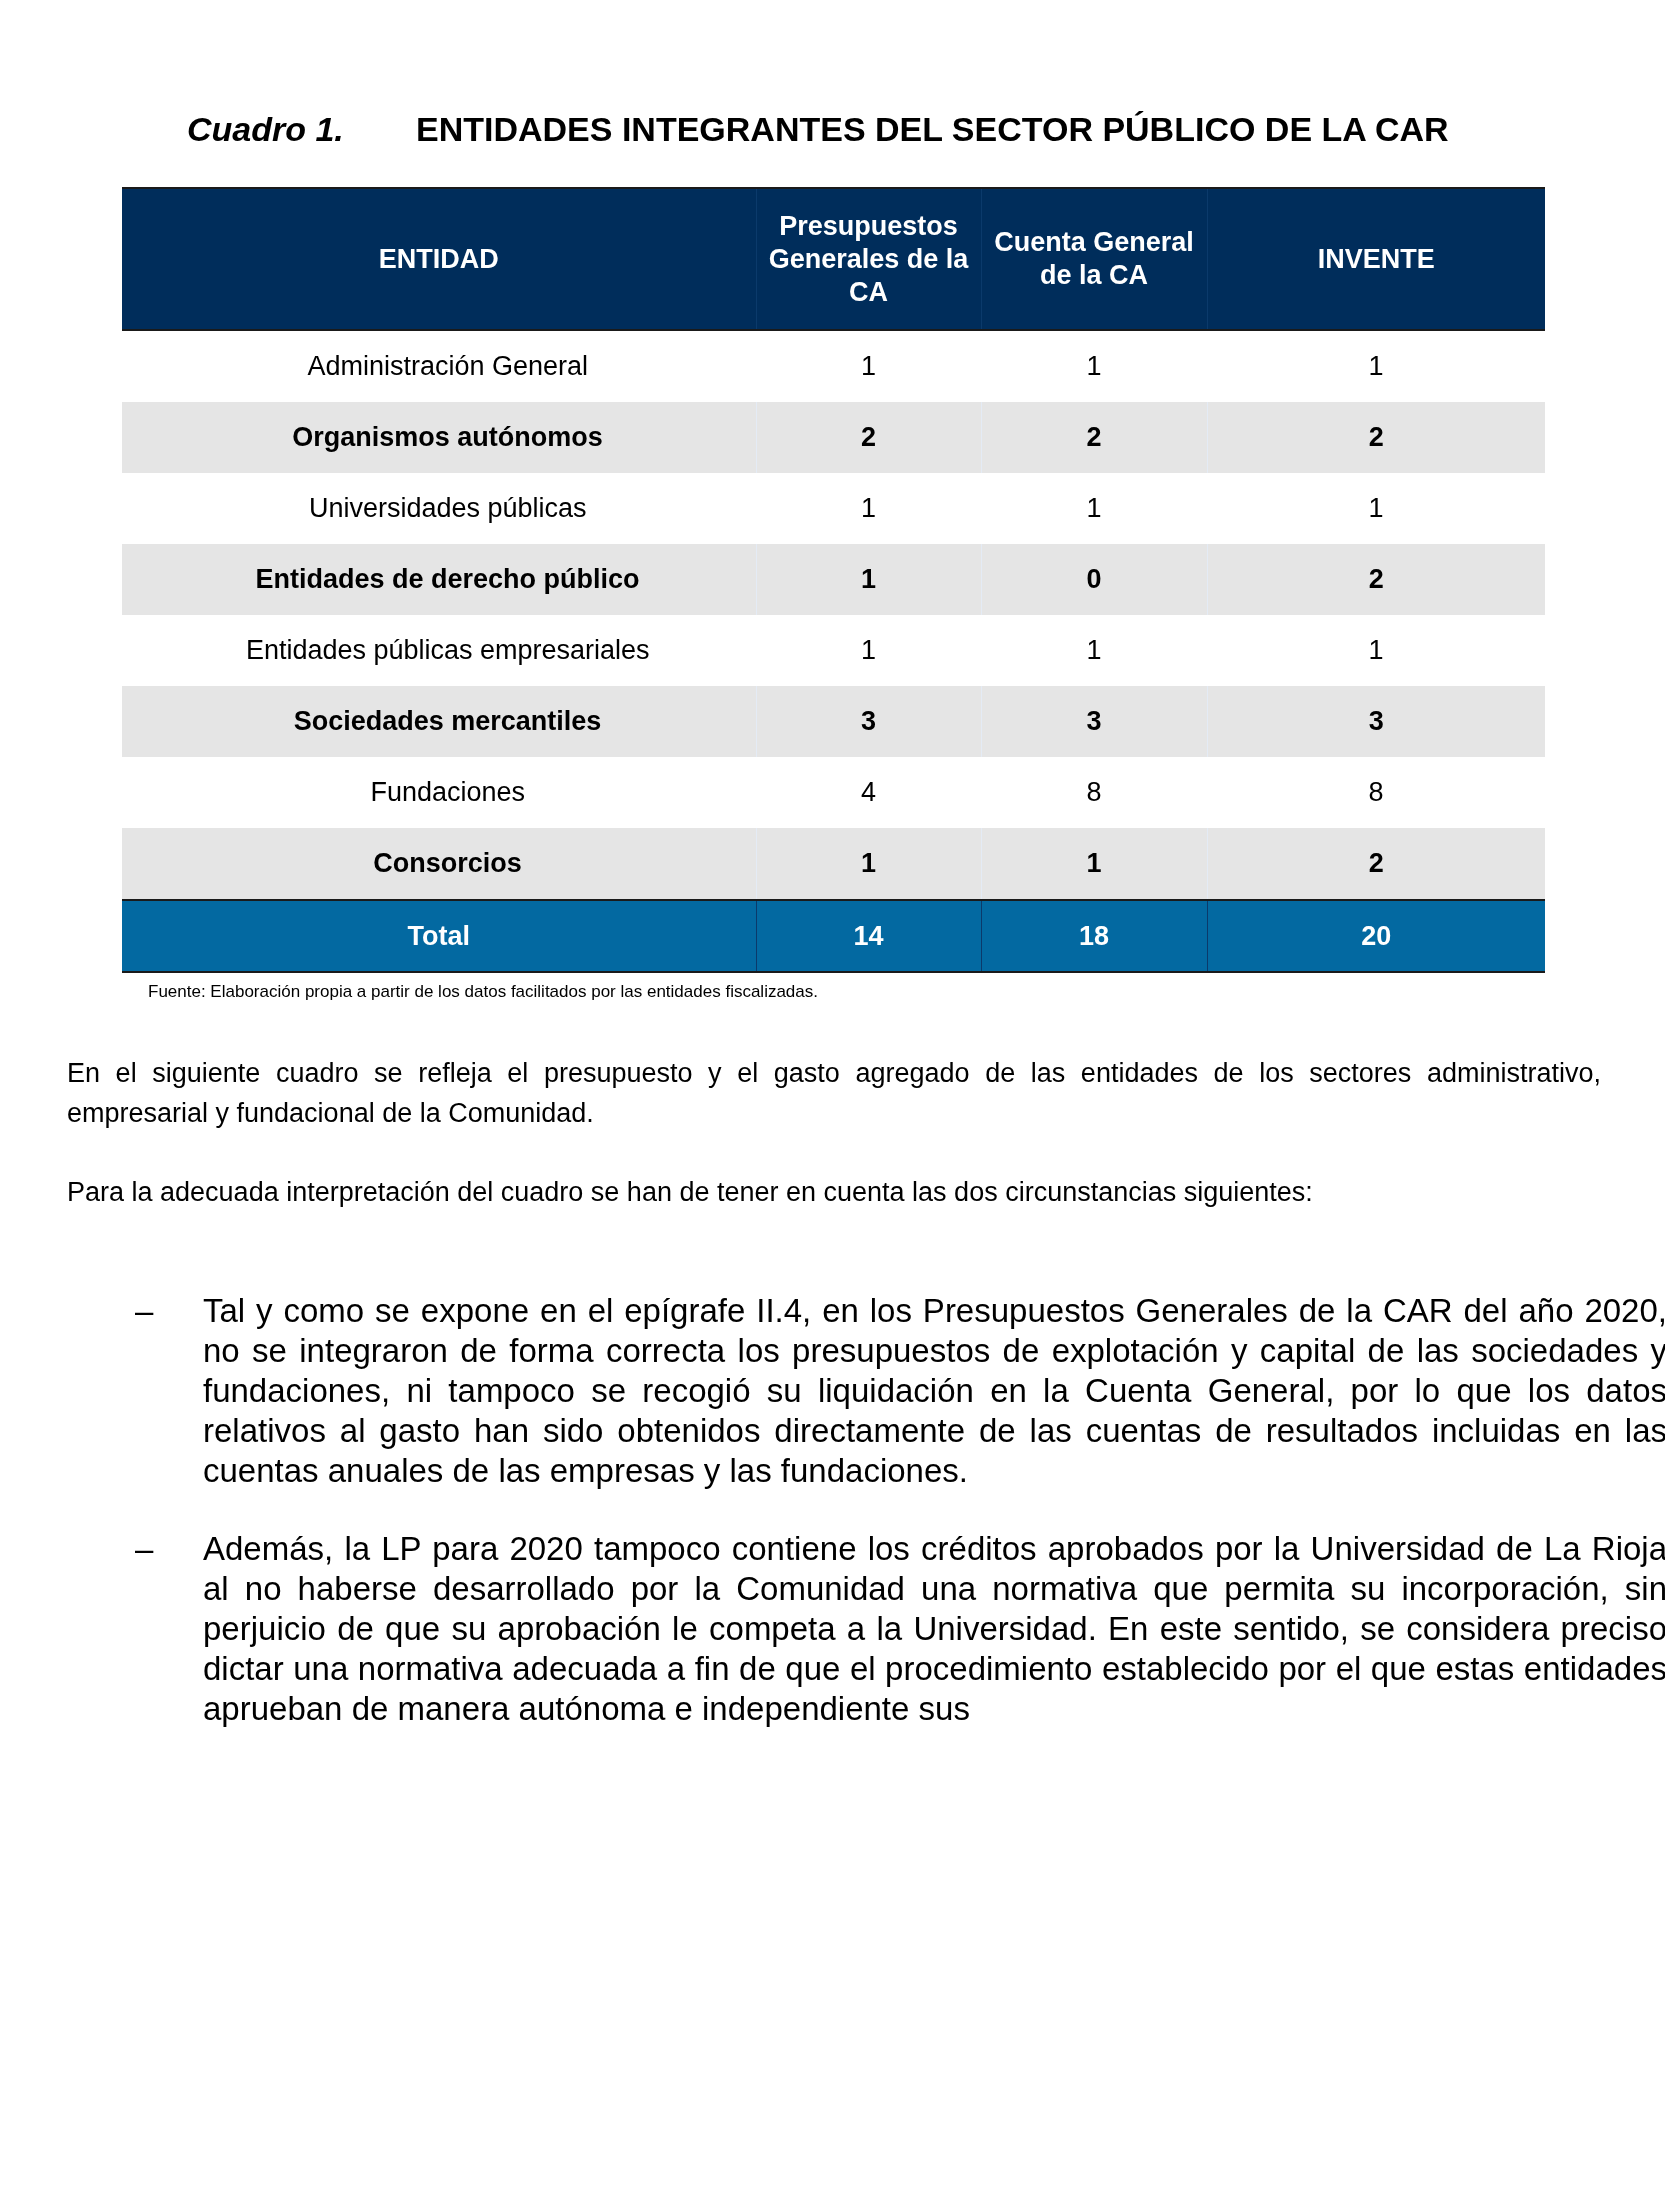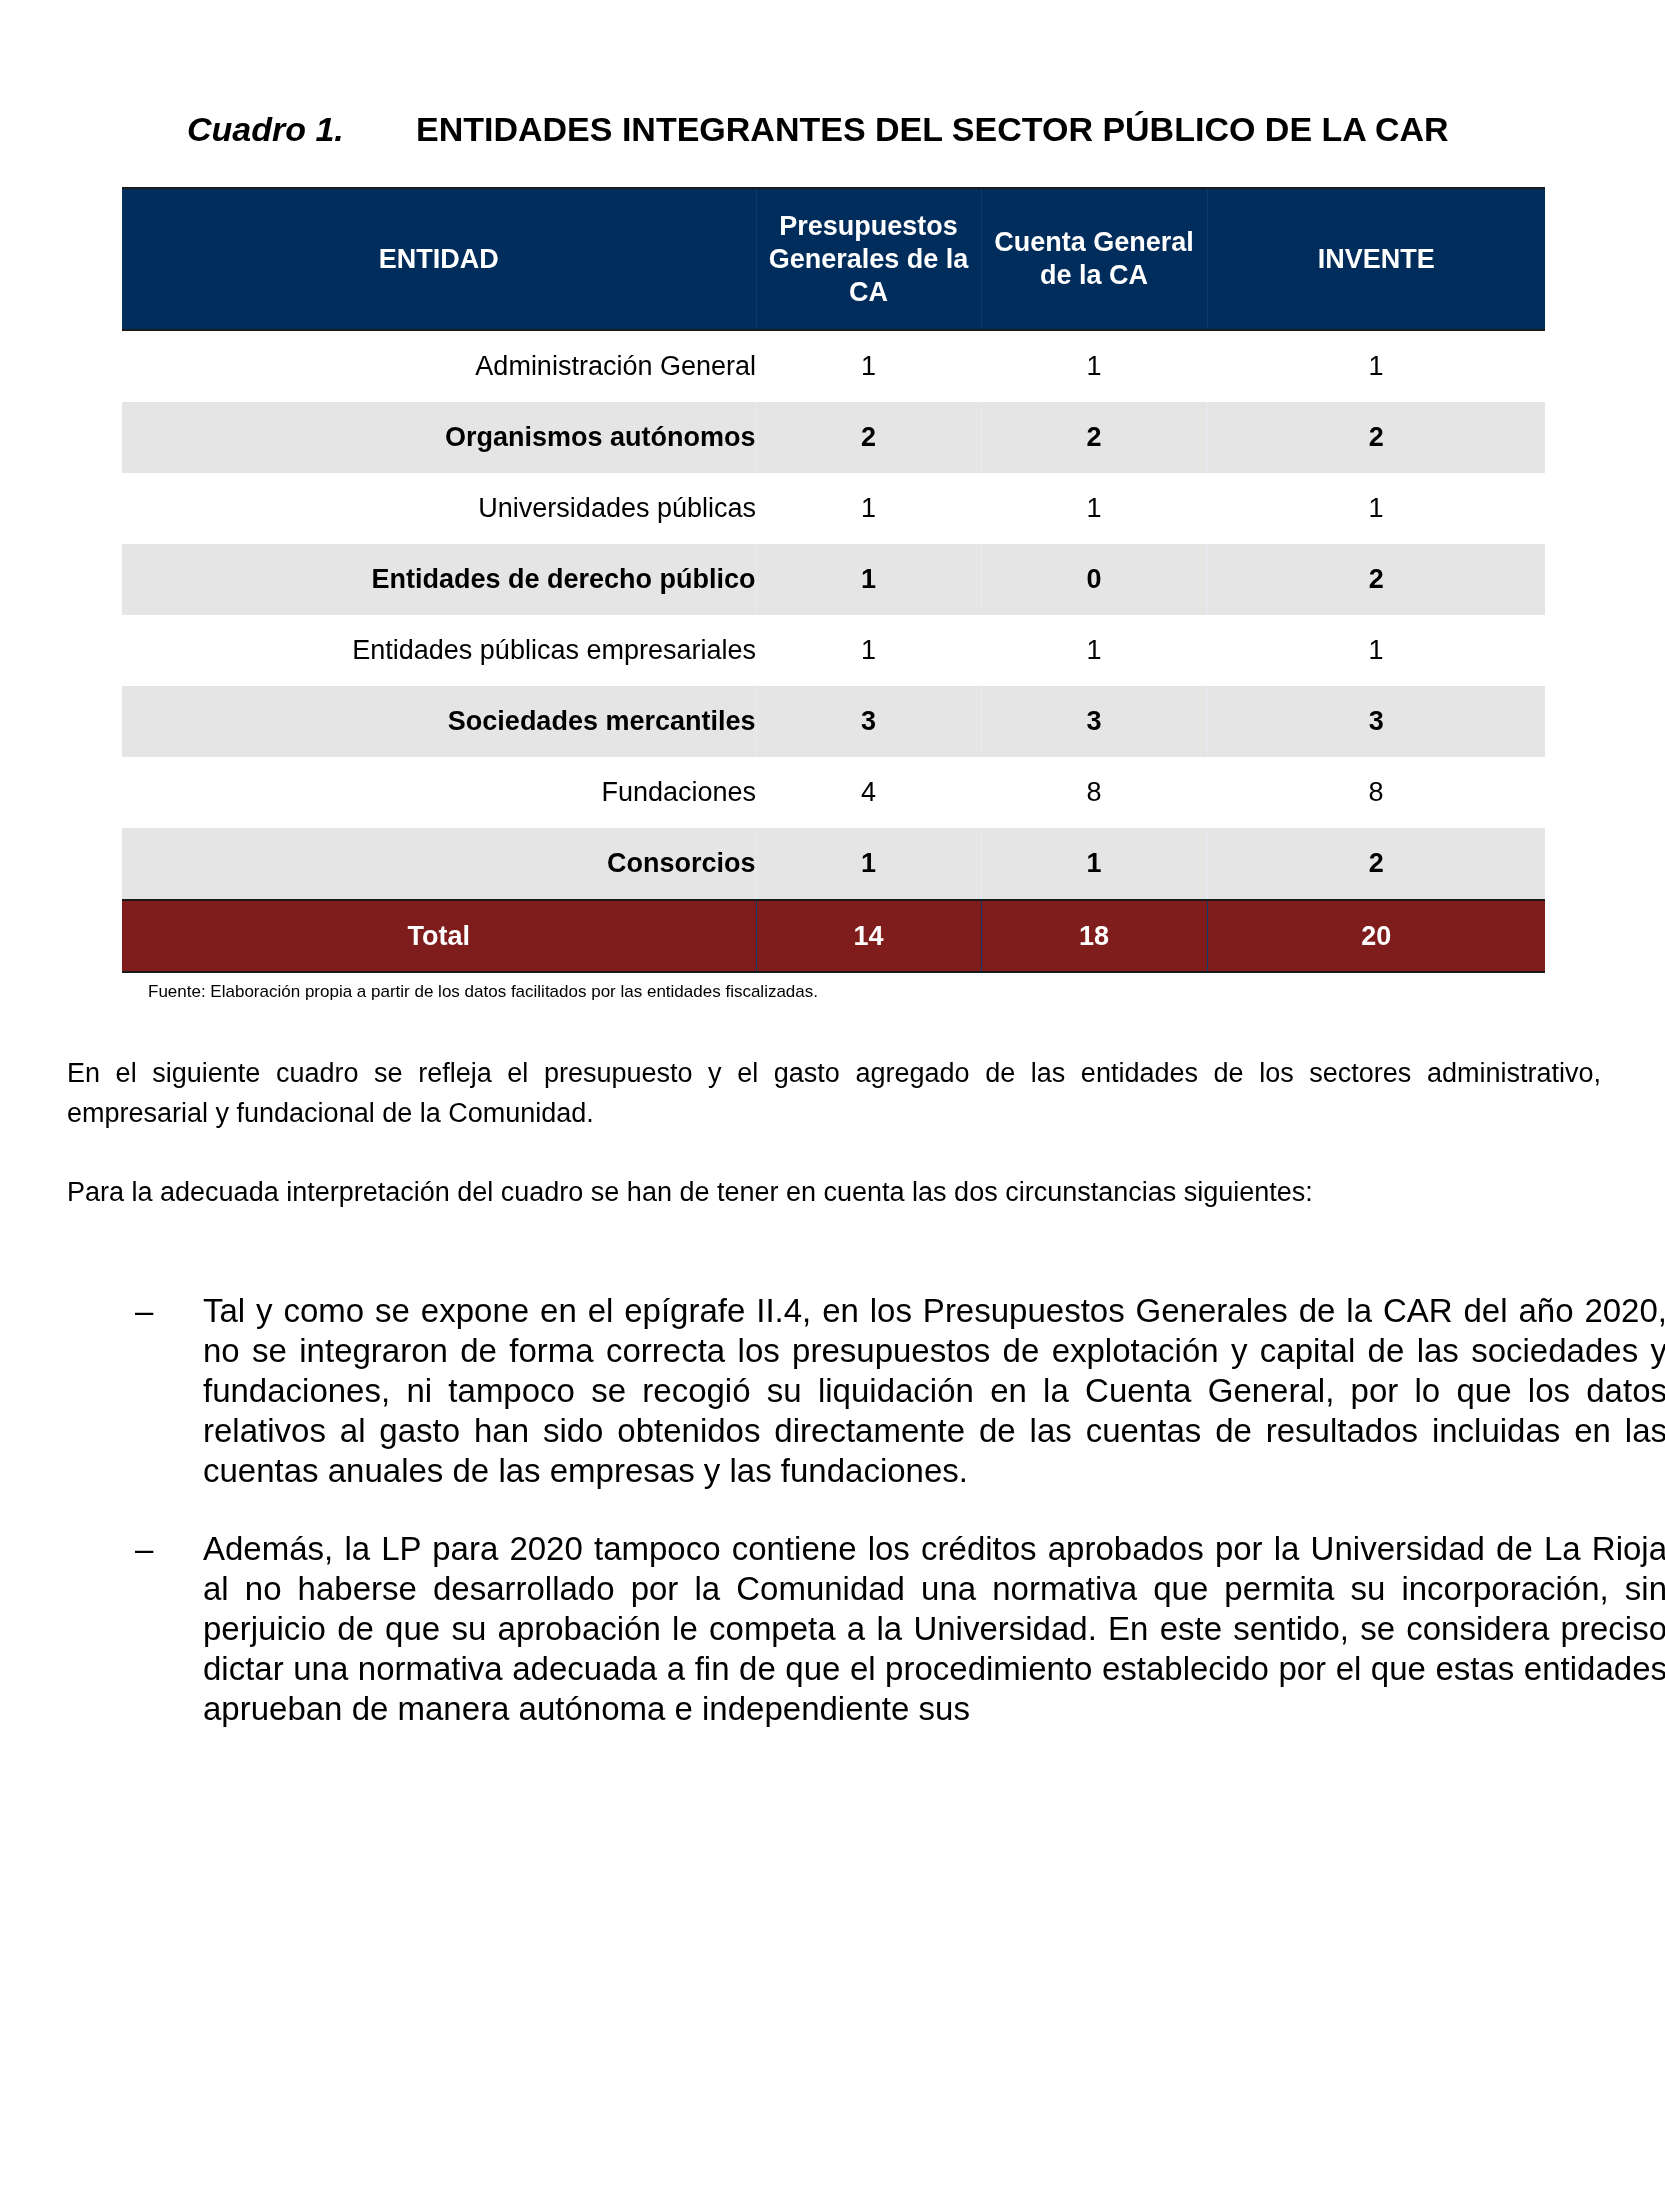--- a/index.html
+++ b/index.html
@@ -7,24 +7,24 @@
   .title { position:absolute; top:110px; left:187px; font-size:34px; font-weight:bold; white-space:nowrap; }
   .title .num { display:inline-block; width:229px;font-style:italic; }
   table.t { position:absolute; top:187px; left:122px; width:1423px; border-collapse:collapse; font-size:27px; }
   table.t col.c1 { width:634px; }
   table.t col.c2 { width:225px; }
   table.t col.c3 { width:226px; }
   table.t col.c4 { width:338px; }
   thead th { background:#002d5b; color:#fff; font-weight:bold; height:140px; text-align:center; vertical-align:middle; line-height:33px; padding:0 8px; border-top:2.4px solid #1a1a1a; border-bottom:2.4px solid #1a1a1a; }
   thead th + th { border-left:0.8px solid #0b3a6b; }
   tbody td { height:71px; padding:0; vertical-align:middle; text-align:center; }
-  tbody td:first-child { text-align:right; padding-left:17.5px; }
+  tbody td:first-child { text-align:center; padding-left:17.5px; }
   tbody tr.alt td { background:#e5e5e5;font-weight:bold; }
   tbody tr.alt td + td { border-left:0.8px solid #e4ebf5; }
-  tbody tr.total td { background:#7f1d1d; color:#fff; font-weight:bold; text-align:center; height:70px; border-top:2.4px solid #1a1a1a; border-bottom:2.4px solid #1a1a1a; padding-left:0; }
+  tbody tr.total td { background:#0369a1; color:#fff; font-weight:bold; text-align:center; height:70px; border-top:2.4px solid #1a1a1a; border-bottom:2.4px solid #1a1a1a; padding-left:0; }
   tbody tr.total td + td { border-left:0.8px solid #0b3a6b; }
   .fuente { position:absolute; top:982px; left:148px; font-size:17px; white-space:nowrap; }
   .para { position:absolute; left:67px; width:1534px; font-size:27px; line-height:40px; text-align:justify; }
   .p1 { top:1053px; }
   .p2 { top:1172px; }
   .bullet { position:absolute; left:67px; width:1534px; font-size:33px; line-height:40px; }
   .bullet .dash { position:absolute; left:68px; top:0; }
   .bullet .btext { position:absolute; left:136px; width:1464px; text-align:justify; }
   .b1 { top:1291px; }
   .b2 { top:1529px; }

